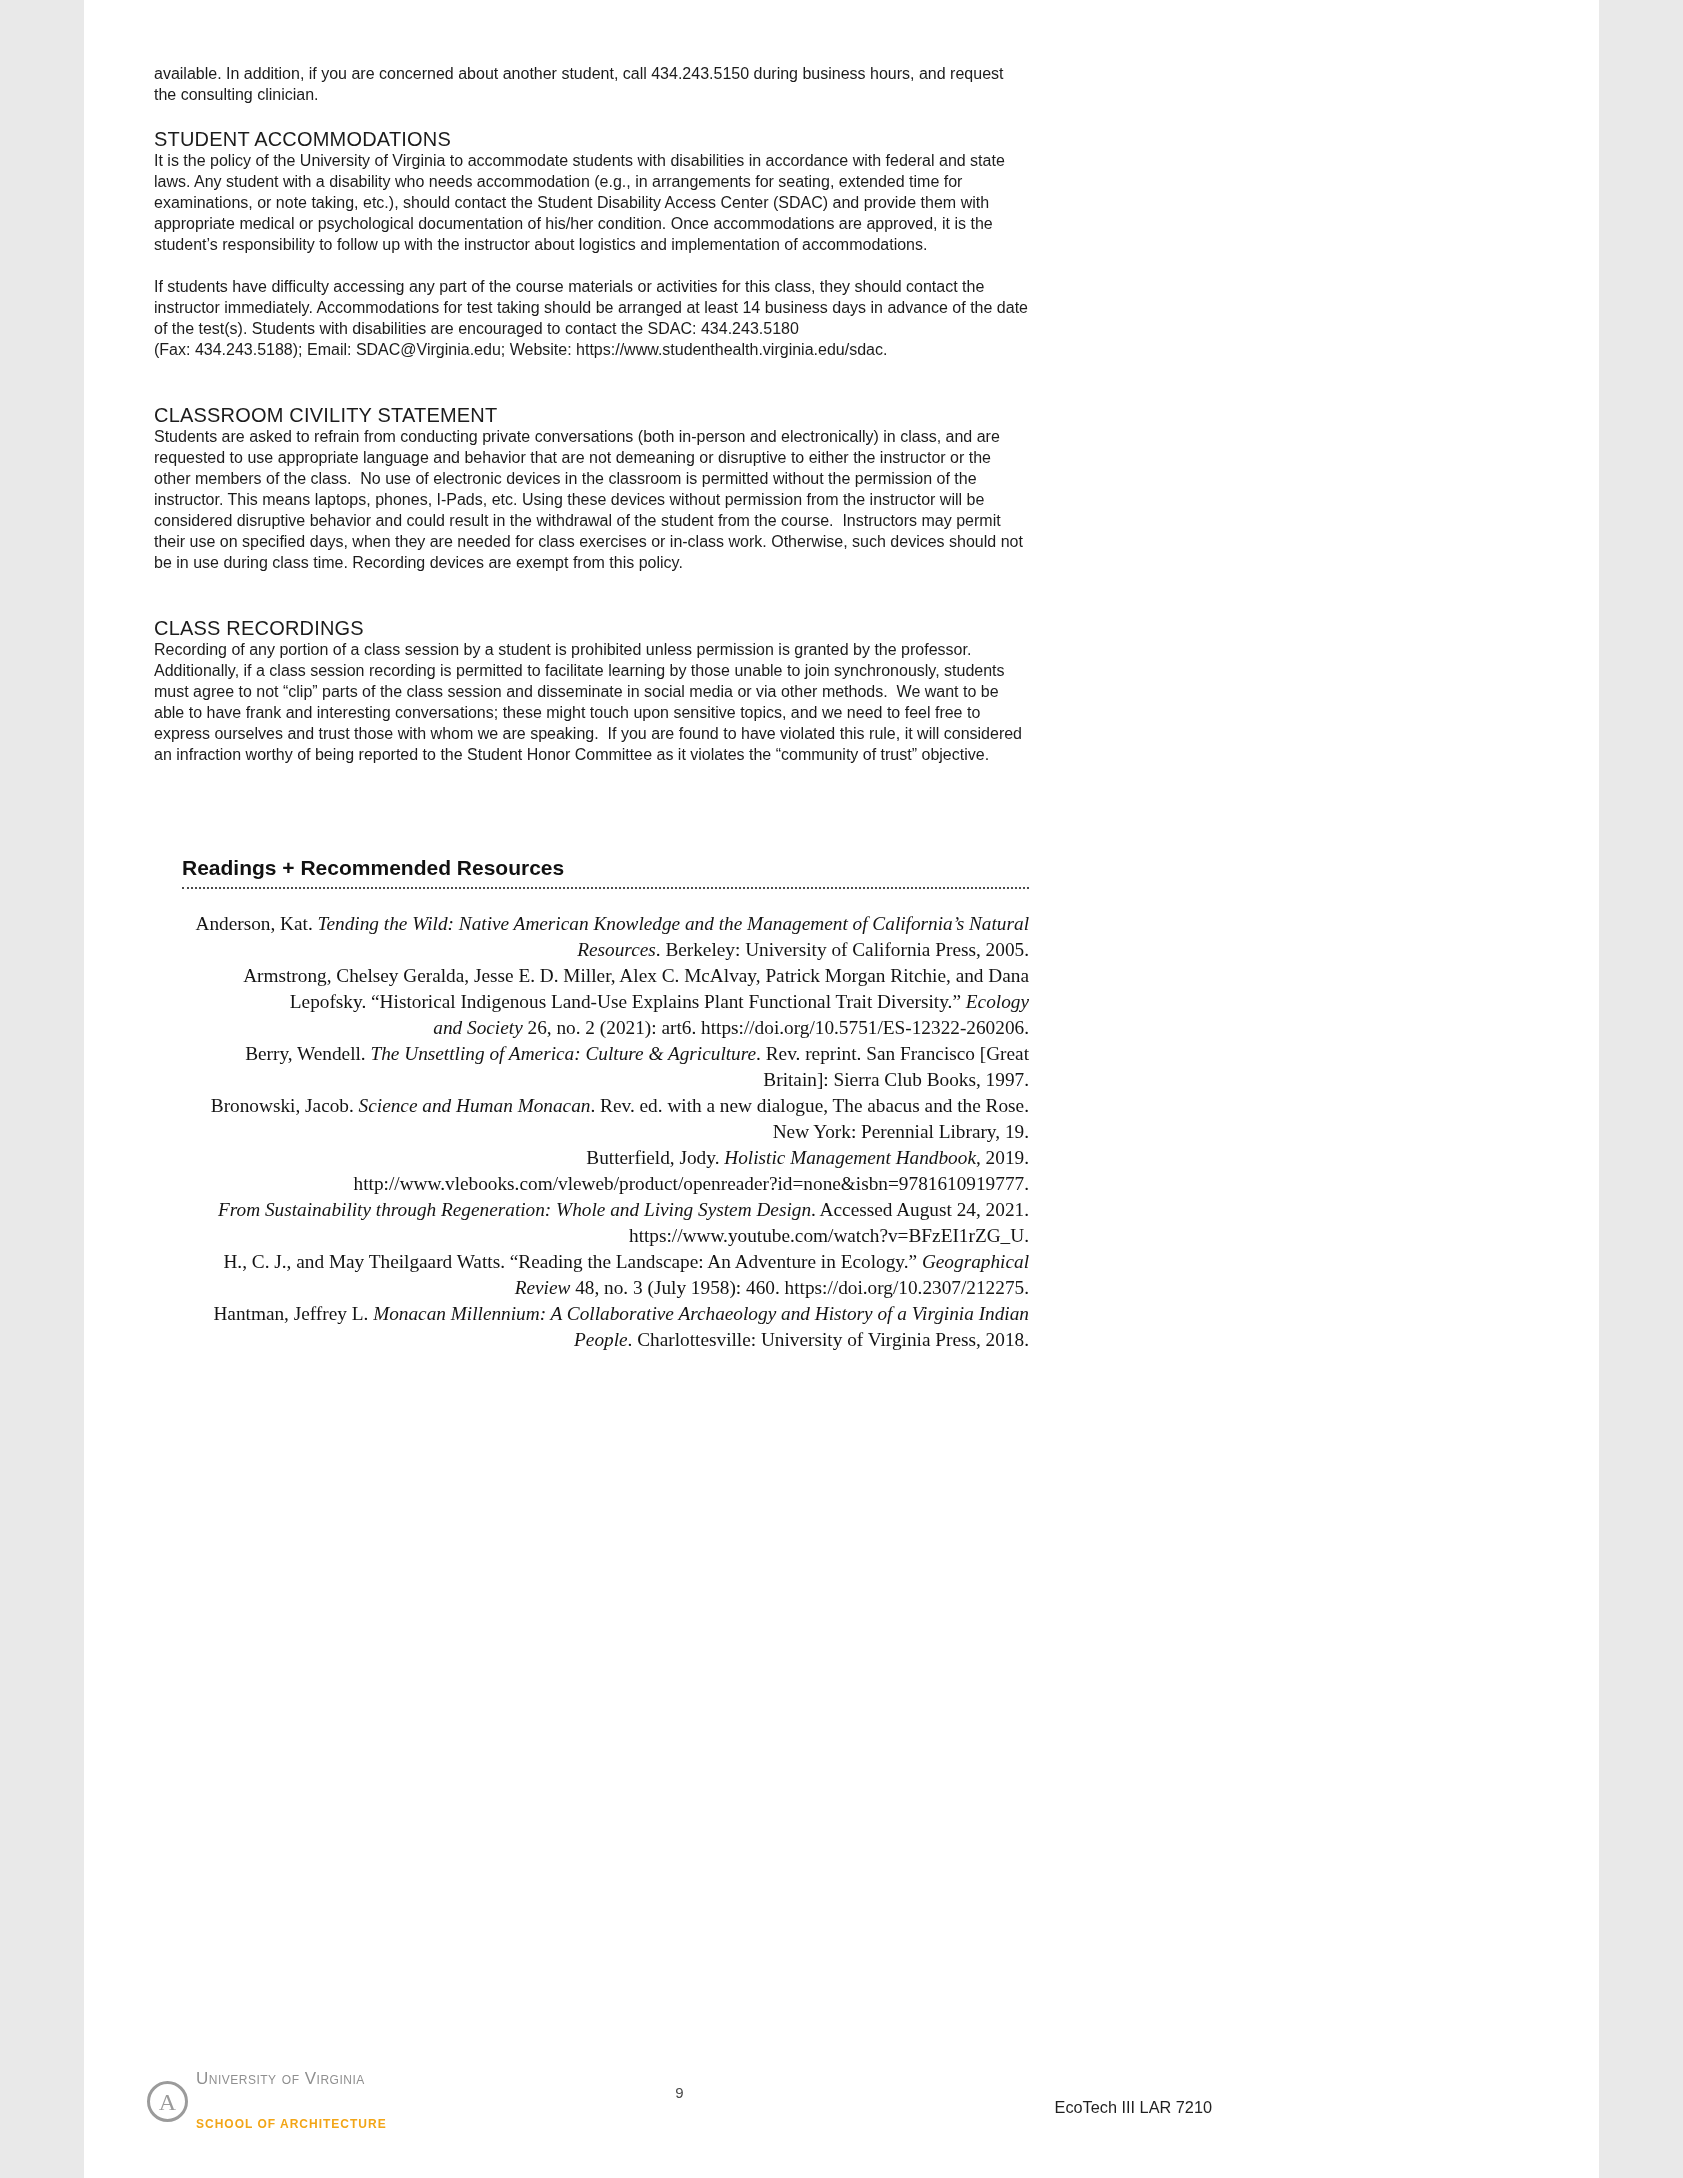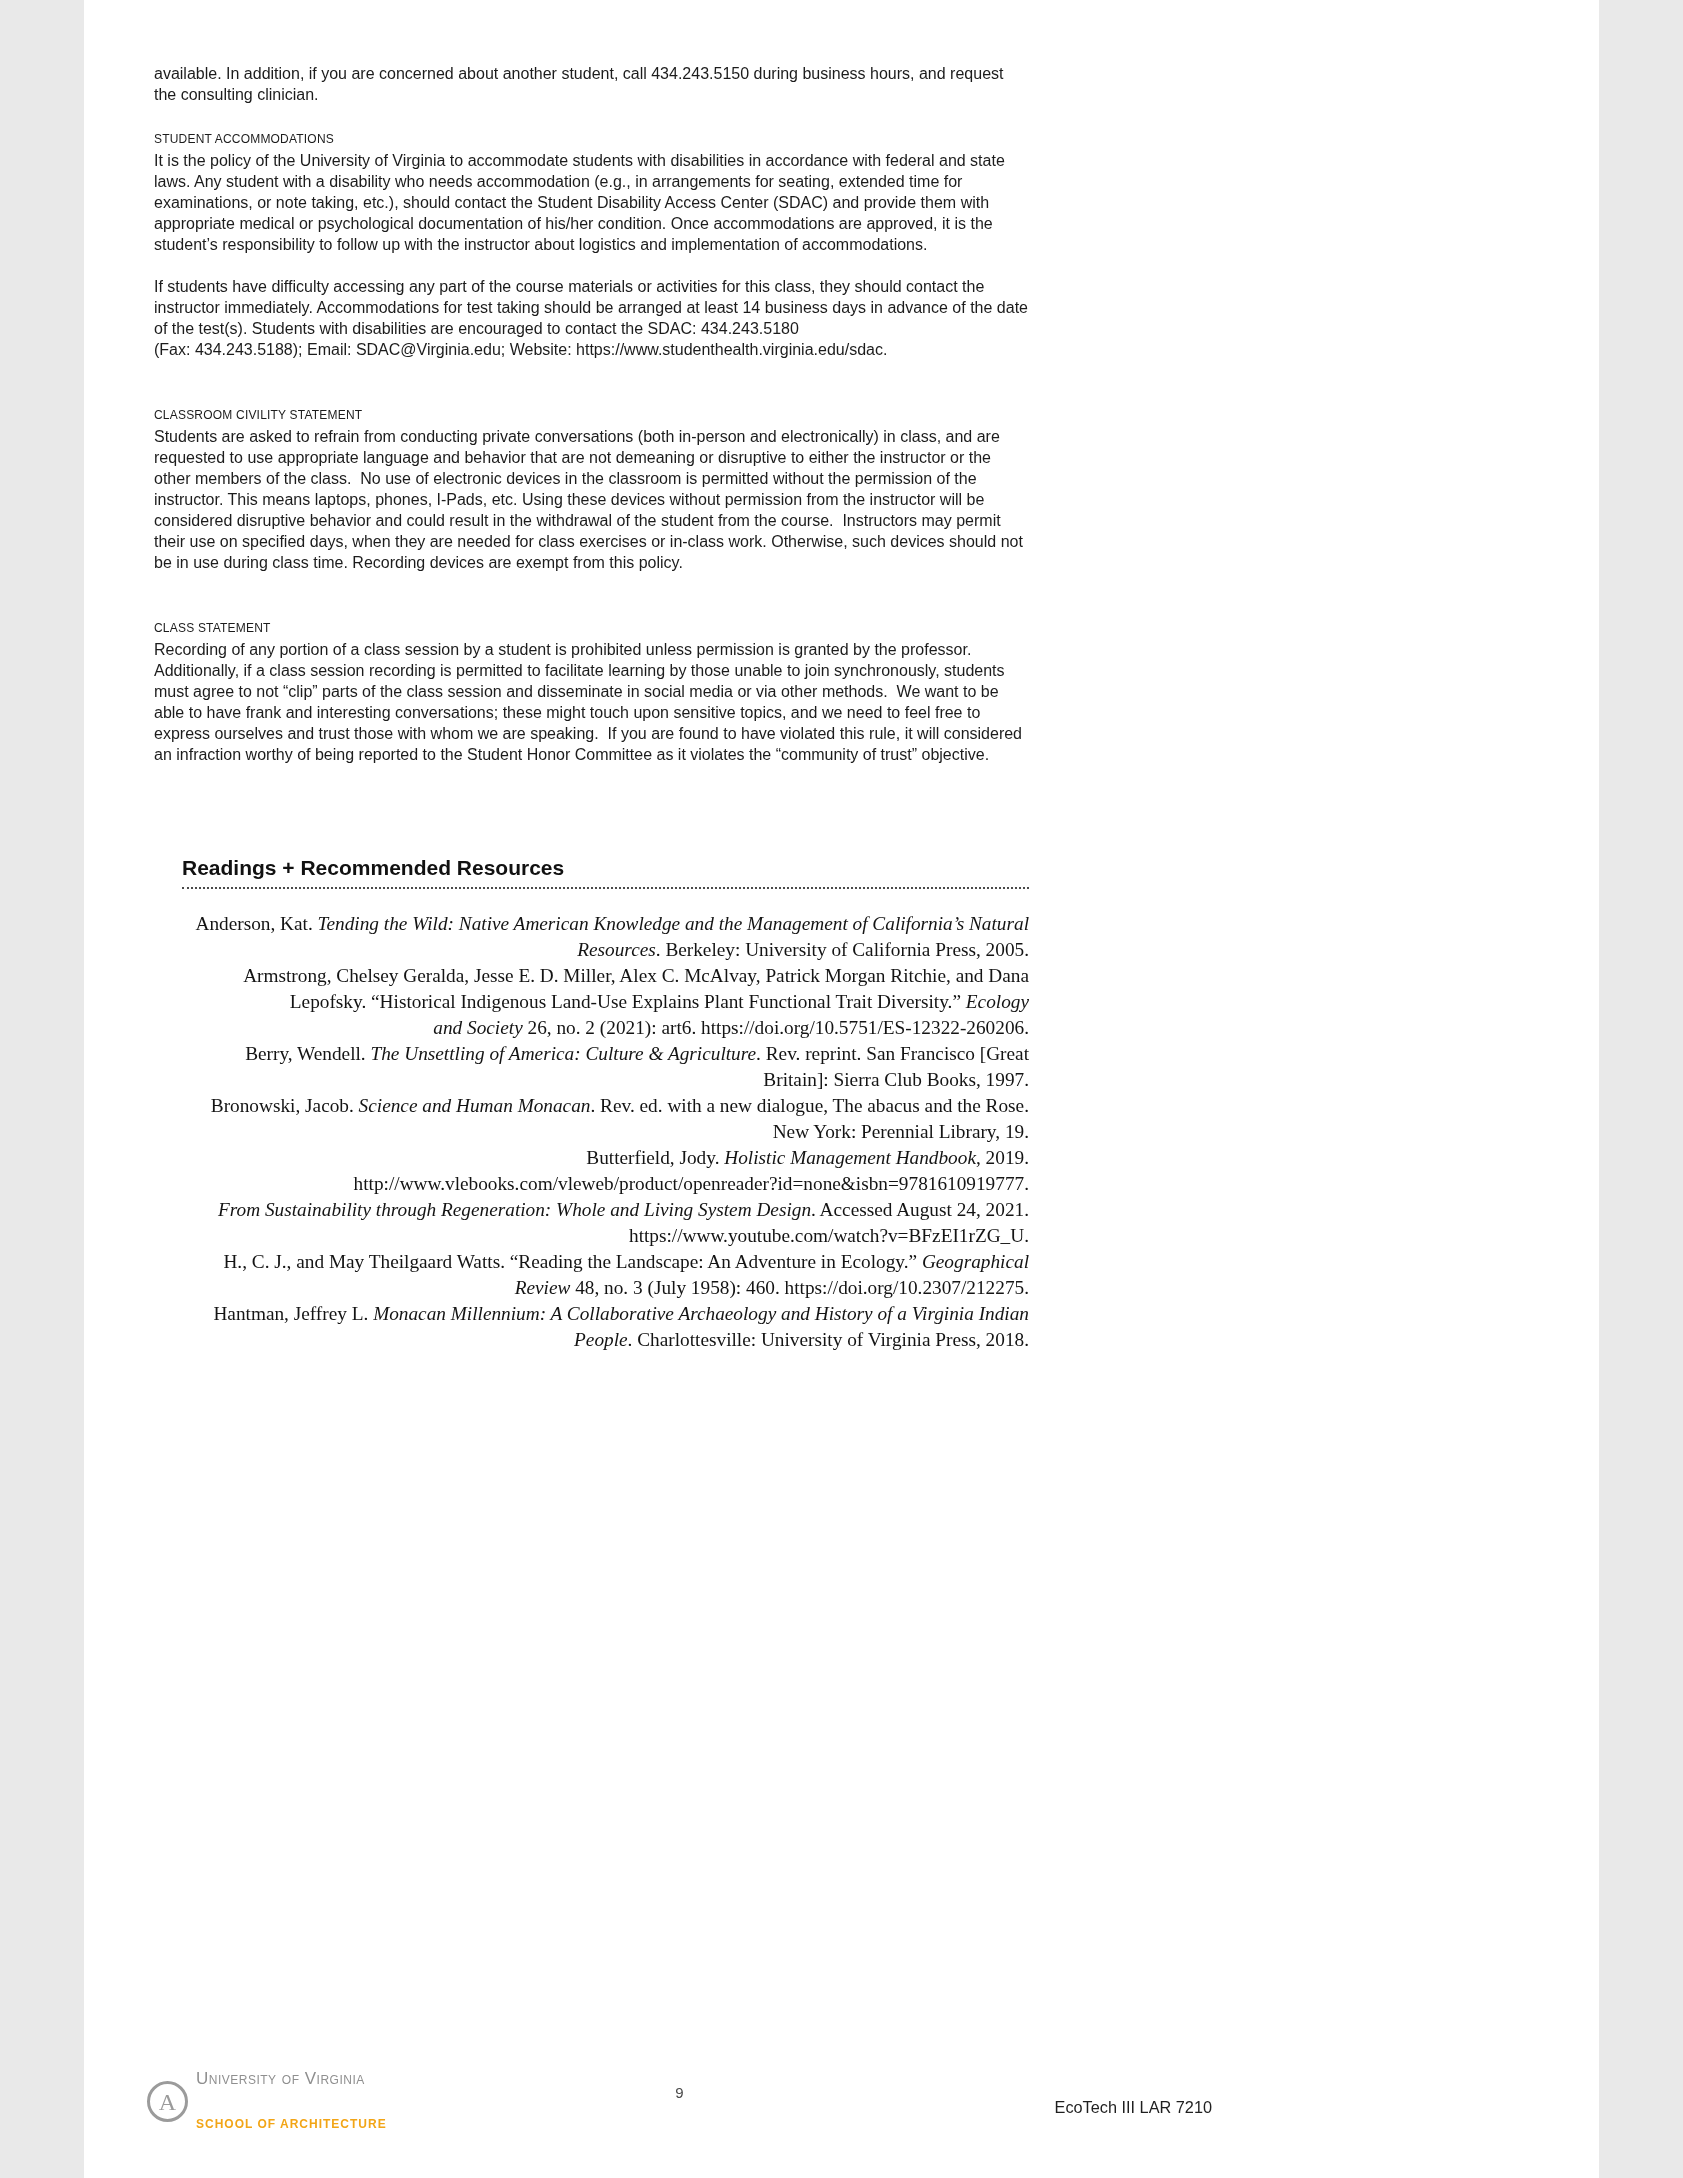--- a/index.html
+++ b/index.html
@@ -22,21 +22,21 @@
   .para {
     margin: 0;
     font-size: 16px;
     line-height: 21px;
     white-space: pre-wrap;
   }
   .section { margin-top: 45px; }
   .section:first-child { margin-top: 24px; }
   .sec-heading {
     margin: 0;
-    font-size: 12px;
+    font-size: 20px;
     font-weight: normal;
     line-height: 21px;
     letter-spacing: 0.2px;
   }
   .sec-paragraphs .para + .para { margin-top: 21px; }
 
   .readings { margin-top: 91px; margin-left: 28px; }
   .readings-heading {
     margin: 0;
     font-size: 21px;
@@ -137,21 +137,21 @@
   </div>
 
   <div class="section">
     <h3 class="sec-heading">CLASSROOM CIVILITY STATEMENT</h3>
     <div class="sec-paragraphs">
             <p class="para">Students are asked to refrain from conducting private conversations (both in-person and electronically) in class, and are requested to use appropriate language and behavior that are not demeaning or disruptive to either the instructor or the other members of the class.  No use of electronic devices in the classroom is permitted without the permission of the instructor. This means laptops, phones, I-Pads, etc. Using these devices without permission from the instructor will be considered disruptive behavior and could result in the withdrawal of the student from the course.  Instructors may permit their use on specified days, when they are needed for class exercises or in-class work. Otherwise, such devices should not be in use during class time. Recording devices are exempt from this policy.</p>
           </div>
   </div>
 
   <div class="section">
-    <h3 class="sec-heading">CLASS STATEMENT</h3>
+    <h3 class="sec-heading">CLASS RECORDINGS</h3>
     <div class="sec-paragraphs">
             <p class="para">Recording of any portion of a class session by a student is prohibited unless permission is granted by the professor.  Additionally, if a class session recording is permitted to facilitate learning by those unable to join synchronously, students must agree to not “clip” parts of the class session and disseminate in social media or via other methods.  We want to be able to have frank and interesting conversations; these might touch upon sensitive topics, and we need to feel free to express ourselves and trust those with whom we are speaking.  If you are found to have violated this rule, it will considered an infraction worthy of being reported to the Student Honor Committee as it violates the “community of trust” objective.</p>
           </div>
   </div>
 </div>
 
     <div class="readings">
       <h2 class="readings-heading">Readings + Recommended Resources</h2>
       <div class="dotted-divider"></div>
       <div class="bib" id="bibliography">

